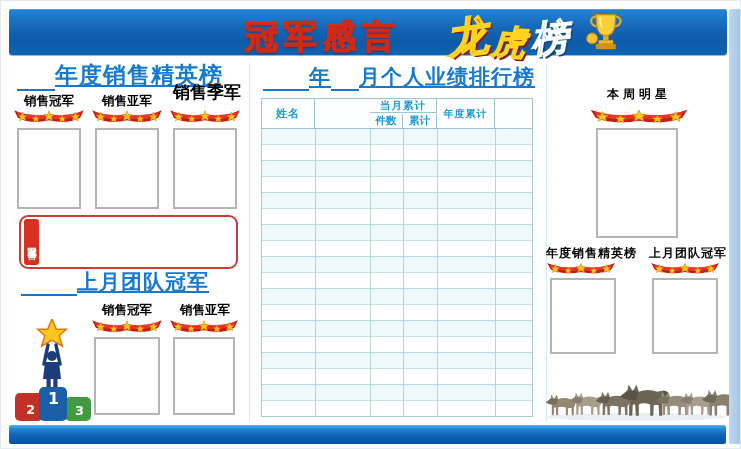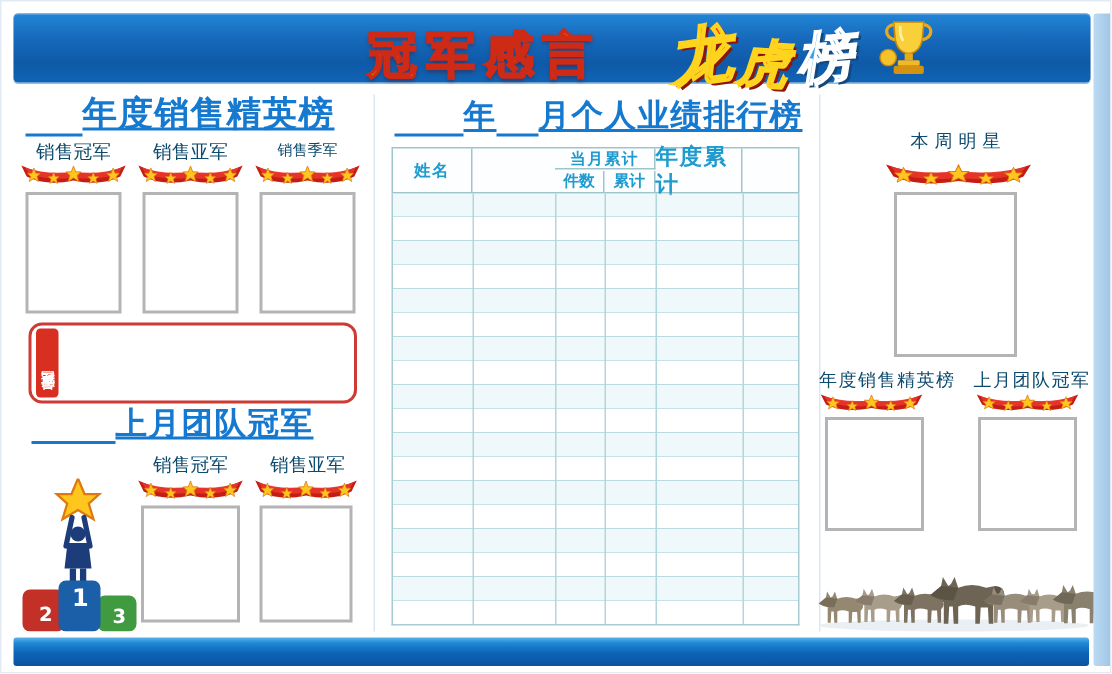--- a/index.html
+++ b/index.html
@@ -36,21 +36,21 @@
   }
   .footer{
     position:absolute;left:8px;top:424px;width:717px;height:19px;
     background:linear-gradient(180deg,#5ab4ec 0%,#1e88d4 20%,#0e63b6 55%,#0a54a0 100%);
     border-radius:2px;
   }
   .v-divider{position:absolute;top:62px;height:358px;width:1px;background:#d9e7f3;}
   
   .sec-title{position:absolute;display:flex;align-items:flex-end;white-space:nowrap;color:#1679d0;font-weight:bold;text-decoration:underline;}
   .blank-line{border-bottom:2px solid #1679d0;height:100%;}
-  .red-label{position:absolute;color:#0c4a6e;font-weight:normal;text-align:center;white-space:nowrap;}
+  .red-label{position:absolute;color:#000000;font-weight:bold;text-align:center;white-space:nowrap;}
   .banner{position:absolute;}
   .empty-box{position:absolute;background:#fff;border:2px solid #b4b4b4;}
   
   .speech-box{
     position:absolute;left:18px;top:214px;width:219px;height:54px;
     border:2px solid #cc3b34;border-radius:9px;background:#fff;
   }
   .speech-tab{
     position:absolute;left:3px;top:2px;width:15px;height:46px;
     background:#d83020;border-radius:3px;color:#fff;
@@ -128,21 +128,21 @@
   <div class="v-divider" style="left:248px"></div>
   <div class="v-divider" style="left:545px"></div>
 
   <div class="sec-title" style="left:16px;top:64px;height:26px;font-size:23px;letter-spacing:1px;">
     <div class="blank-line" style="width:38px;"></div>
     <span>年度销售精英榜</span>
   </div>
 
   <div class="red-label" style="left:16px;top:92px;width:64px;font-size:12.5px;">销售冠军</div>
   <div class="red-label" style="left:94px;top:92px;width:64px;font-size:12.5px;">销售亚军</div>
-  <div class="red-label" style="left:172px;top:92px;width:64px;font-size:10px;text-align:center;">销售季军</div>
+  <div class="red-label" style="left:172px;top:80px;width:64px;font-size:17px;text-align:center;">销售季军</div>
 
   <svg class="banner" style="left:12px;top:106px;width:72px;height:20px" viewBox="0 0 120 30" preserveAspectRatio="none">
       <use href="#banner-art"></use>
     </svg>
   <svg class="banner" style="left:90px;top:106px;width:72px;height:20px" viewBox="0 0 120 30" preserveAspectRatio="none">
       <use href="#banner-art"></use>
     </svg>
   <svg class="banner" style="left:168px;top:106px;width:72px;height:20px" viewBox="0 0 120 30" preserveAspectRatio="none">
       <use href="#banner-art"></use>
     </svg>
@@ -193,21 +193,21 @@
     <span>年</span>
     <div class="blank-line" style="width:28px;"></div>
     <span>月个人业绩排行榜</span>
   </div>
 
   <div class="tbl-head">
     <div class="th-cell" style="left:0;top:0;width:53px;height:29px;">姓名</div>
     <div class="th-cell" style="left:108px;top:0;width:67px;height:14px;border-bottom:1px solid #9fc4cc;font-size:10.5px;">当月累计</div>
     <div class="th-cell" style="left:108px;top:15px;width:33px;height:14px;font-size:10.5px;letter-spacing:0;">件数</div>
     <div class="th-cell" style="left:141px;top:15px;width:34px;height:14px;font-size:10.5px;letter-spacing:0;">累计</div>
-    <div class="th-cell" style="left:175px;top:0;width:58px;height:29px;font-size:15px;">年度累计</div>
+    <div class="th-cell" style="left:175px;top:0;width:58px;height:29px;font-size:10px;">年度累计</div>
     <div class="th-cell" style="left:233px;top:0;width:38px;height:29px;border-right:none;"></div>
   </div>
 
   <div class="tbl-body">
     <div class="grid-v" style="left:53px"></div>
     <div class="grid-v" style="left:108px"></div>
     <div class="grid-v" style="left:141px"></div>
     <div class="grid-v" style="left:175px"></div>
     <div class="grid-v" style="left:233px"></div>
   </div>

